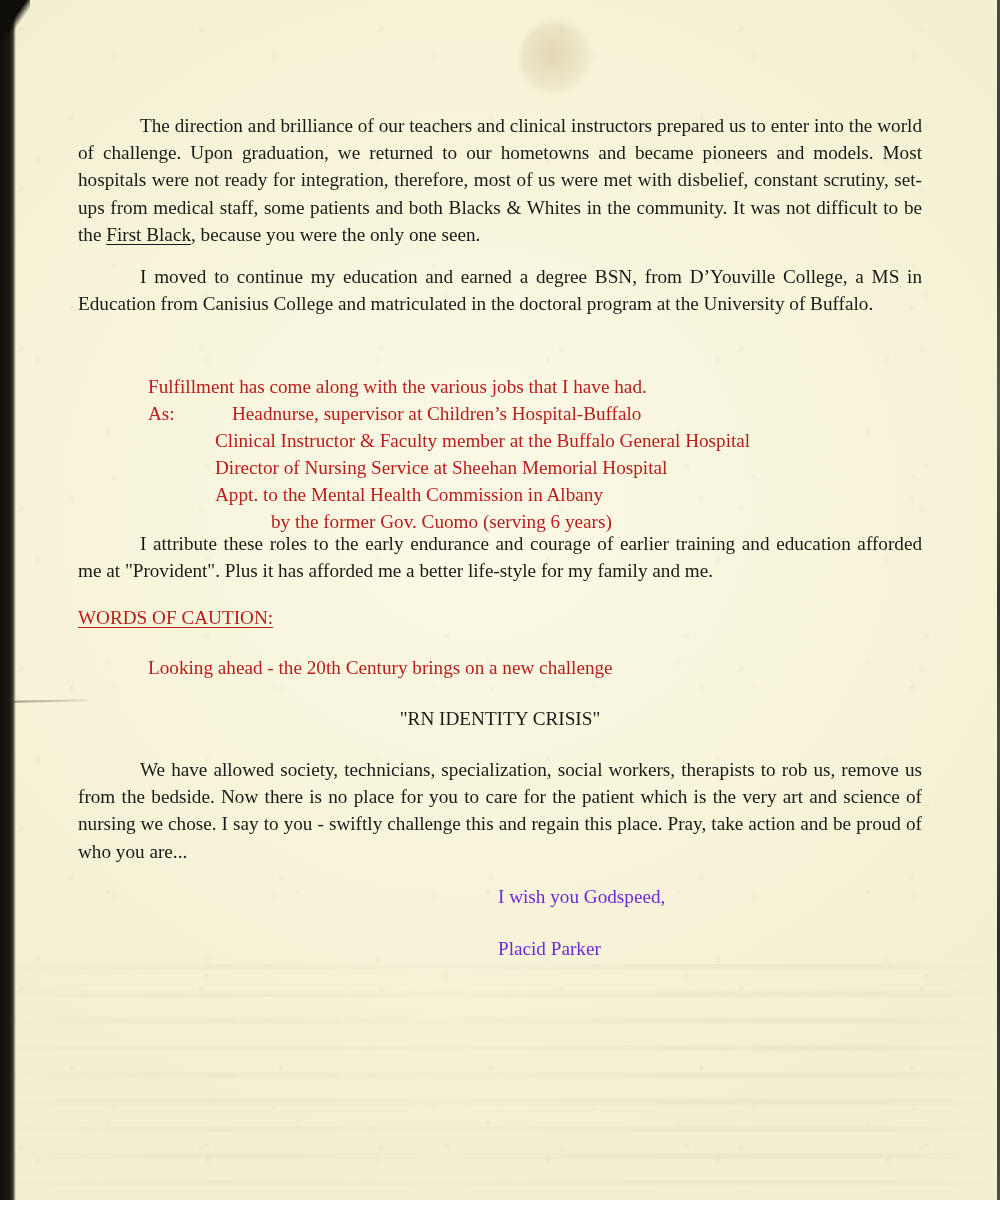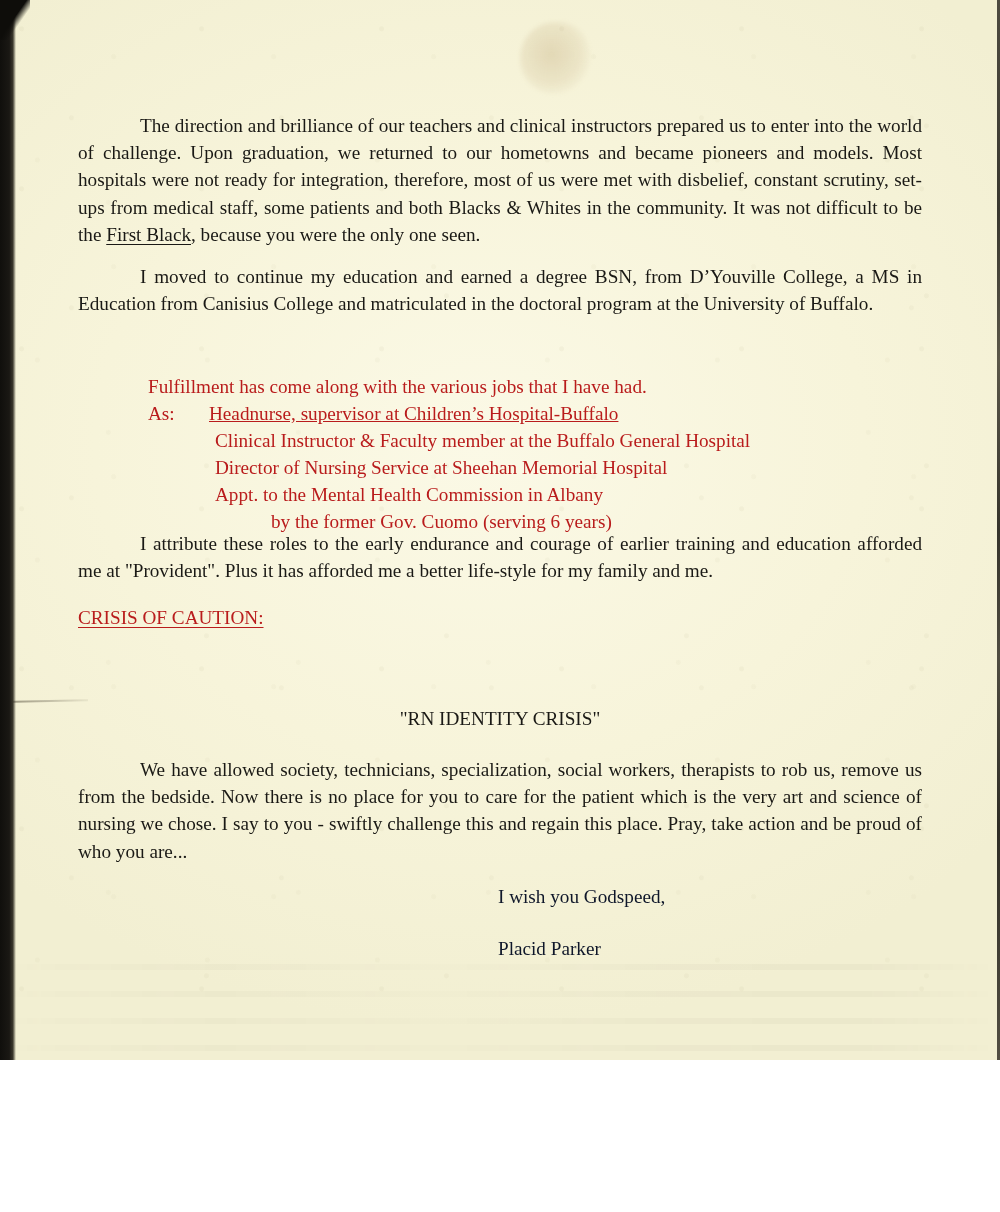--- a/index.html
+++ b/index.html
@@ -4,21 +4,21 @@
 <title>Scanned Letter Page</title>
 <style>
   html, body {
     margin: 0;
     padding: 0;
     background: #ffffff;
   }
   #page {
     position: relative;
     width: 1000px;
-    height: 1060px;
+    height: 1200px;
     overflow: hidden;
     background: #f7f5dc;
     font-family: "Liberation Serif", "DejaVu Serif", serif;
     color: #1d1c18;
   }
   
   #paper-base {
     position: absolute;
     inset: 0;
     background:
@@ -139,21 +139,21 @@
     position: absolute;
     font-size: 19.2px;
     line-height: 27.2px;
     white-space: pre;
     color: #b91c1c;
   }
   .sig-line {
     position: absolute;
     font-size: 19.2px;
     line-height: 27.2px;
-    color: #0f172a;
+    color: #6d28d9;
     white-space: pre;
   }
   
   #text-layer { text-rendering: optimizeLegibility; }
 </style>
 </head>
 <body>
 
 <div id="page">
 
@@ -171,30 +171,31 @@
     <div class="block para indent-first" style="top:112px;">
       <span>The direction and brilliance of our teachers and clinical instructors prepared us to enter into the world of challenge.  Upon graduation, we returned to our hometowns and became pioneers and models.  Most hospitals were not ready for integration, therefore, most of us were met with disbelief, constant scrutiny, set-ups from medical staff, some patients and both Blacks &amp; Whites in the community.  It was not difficult to be the </span><u class="inline-ul">First Black</u><span>, because you were the only one seen.</span>
     </div>
 
     <div class="block para indent-first" style="top:263px;">I moved to continue my education and earned a degree BSN, from D’Youville College, a MS in Education from Canisius College and matriculated in the doctoral program at the University of Buffalo.</div>
 
     <div class="list-line" style="left:148px; top:373px;">Fulfillment has come along with the various jobs that I have had.</div>
 
     <div class="list-line" style="left:148px; top:400px;">As:</div>
 
-    <div class="list-line" style="left:209px; top:400px;text-decoration:underline;">Headnurse, supervisor at Children’s Hospital-Buffalo</div>
+    <div class="list-line" style="left:232px; top:400px;">Headnurse, supervisor at Children’s Hospital-Buffalo</div>
     <div class="list-line" style="left:215px; top:454px;">Director of Nursing Service at Sheehan Memorial Hospital</div>
     <div class="list-line" style="left:215px; top:427px;">Clinical Instructor &amp; Faculty member at the Buffalo General Hospital</div>
     <div class="list-line" style="left:215px; top:481px;">Appt. to the Mental Health Commission in Albany</div>
     <div class="list-line" style="left:271px; top:508px;">by the former Gov. Cuomo (serving 6 years)</div>
 
     <div class="block para indent-first" style="top:530px;">I attribute these roles to the early endurance and courage of earlier training and education afforded me at "Provident".  Plus it has afforded me a better life-style for my family and me.</div>
 
-    <div class="list-line heading-underline" style="left:78px; top:604px;">CRISIS OF CAUTION:</div>
-
+    <div class="list-line heading-underline" style="left:78px; top:604px;">WORDS OF CAUTION:</div>
+
+    <div class="list-line" style="left:148px; top:654px;">Looking ahead - the 20th Century brings on a new challenge</div>
 
     <div class="block center" style="top:705px;">"RN IDENTITY CRISIS"</div>
 
     <div class="block para indent-first" style="top:756px;">We have allowed society, technicians, specialization, social workers, therapists to rob us, remove us from the bedside.  Now there is no place for you to care for the patient which is the very art and science of nursing we chose.  I say to you - swiftly challenge this and regain this place.  Pray, take action and be proud of who you are...</div>
 
     <div class="sig-line" style="left:498px; top:883px;">I wish you Godspeed,</div>
     <div class="sig-line" style="left:498px; top:935px;">Placid Parker</div>
 
   </div>
 </div>

